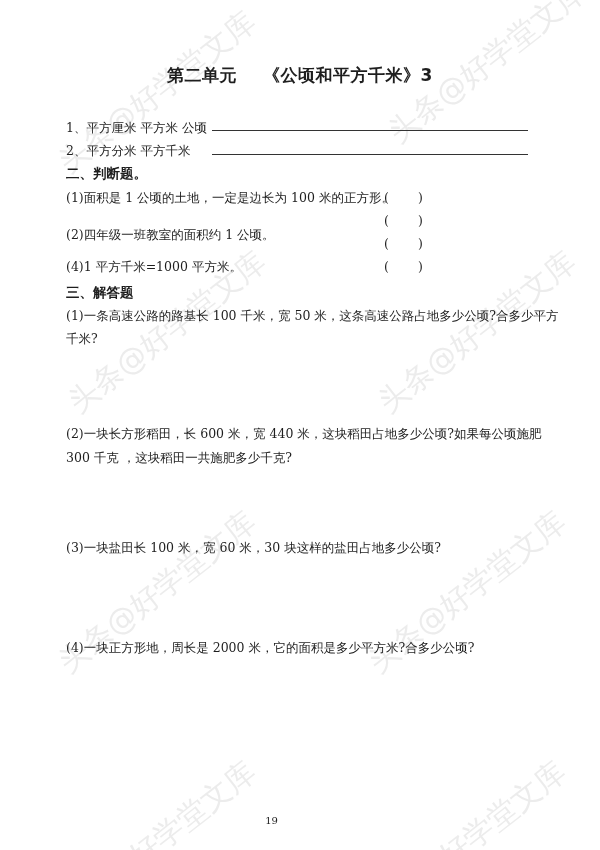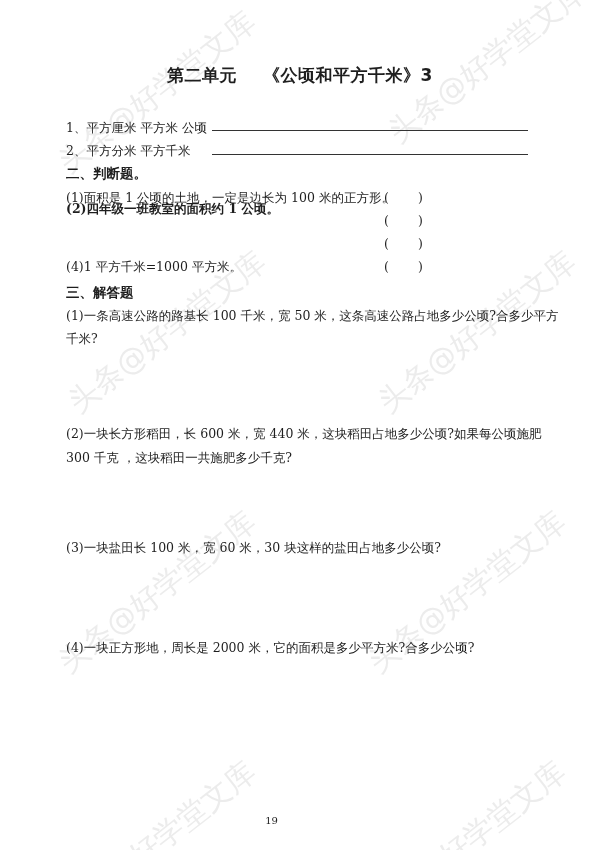--- a/index.html
+++ b/index.html
@@ -40,21 +40,21 @@
   <div class="uline" style="left:212px; top:130px; width:316px;"></div>
   <div class="abs line-text" style="top:143px;">2、平方分米 平方千米</div>
   <div class="uline" style="left:212px; top:154px; width:316px;"></div>
 
   <div class="abs section" style="top:165px;">二、判断题。</div>
 
   <div class="abs line-text" style="top:190px;">(1)面积是 1 公顷的土地，一定是边长为 100 米的正方形。</div>
   <div class="paren" style="left:384px; top:190px;">(</div>
   <div class="paren" style="left:418px; top:190px;">)</div>
 
-  <div class="abs line-text" style="top:201px;font-weight:bold;">(2)四年级一班教室的面积约 1 公顷。</div>
+  <div class="abs line-text" style="top:227px;">(2)四年级一班教室的面积约 1 公顷。</div>
   <div class="paren" style="left:384px; top:213px;">(</div>
   <div class="paren" style="left:418px; top:213px;">)</div>
 
   <div class="paren" style="left:384px; top:236px;">(</div>
   <div class="paren" style="left:418px; top:236px;">)</div>
 
   <div class="abs line-text" style="top:259px;">(4)1 平方千米=1000 平方米。</div>
   <div class="paren" style="left:384px; top:259px;">(</div>
   <div class="paren" style="left:418px; top:259px;">)</div>
 

